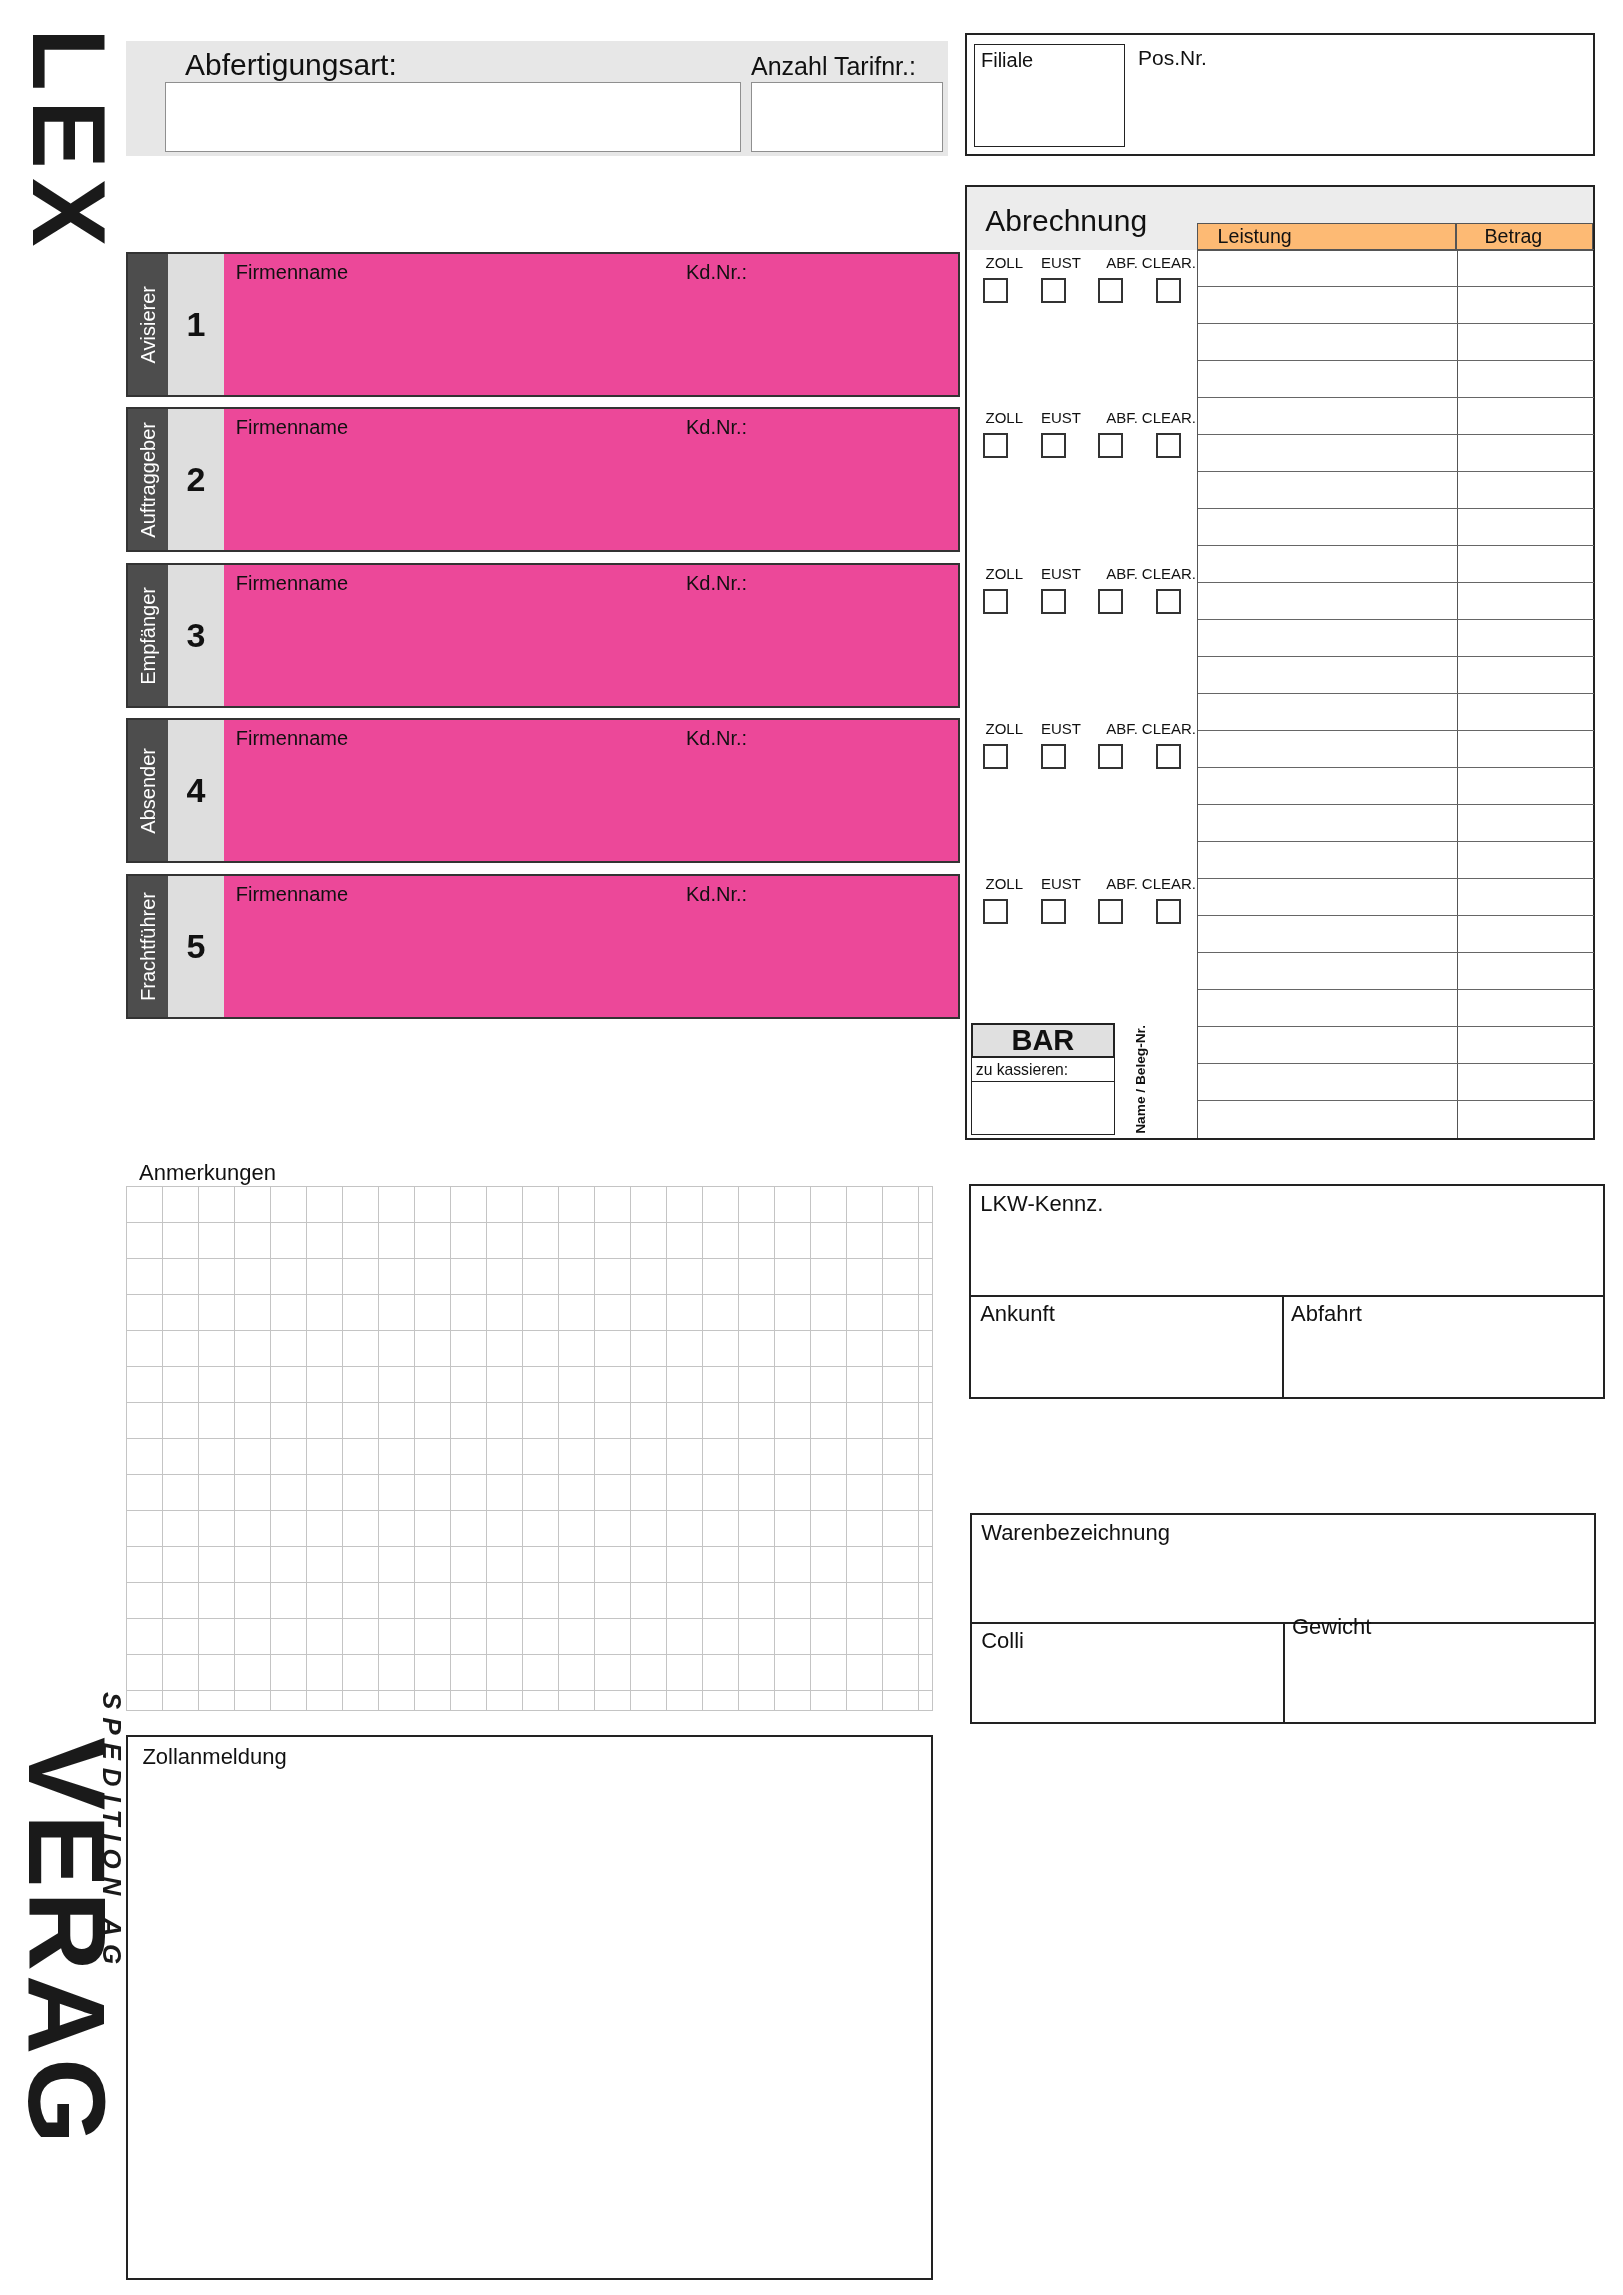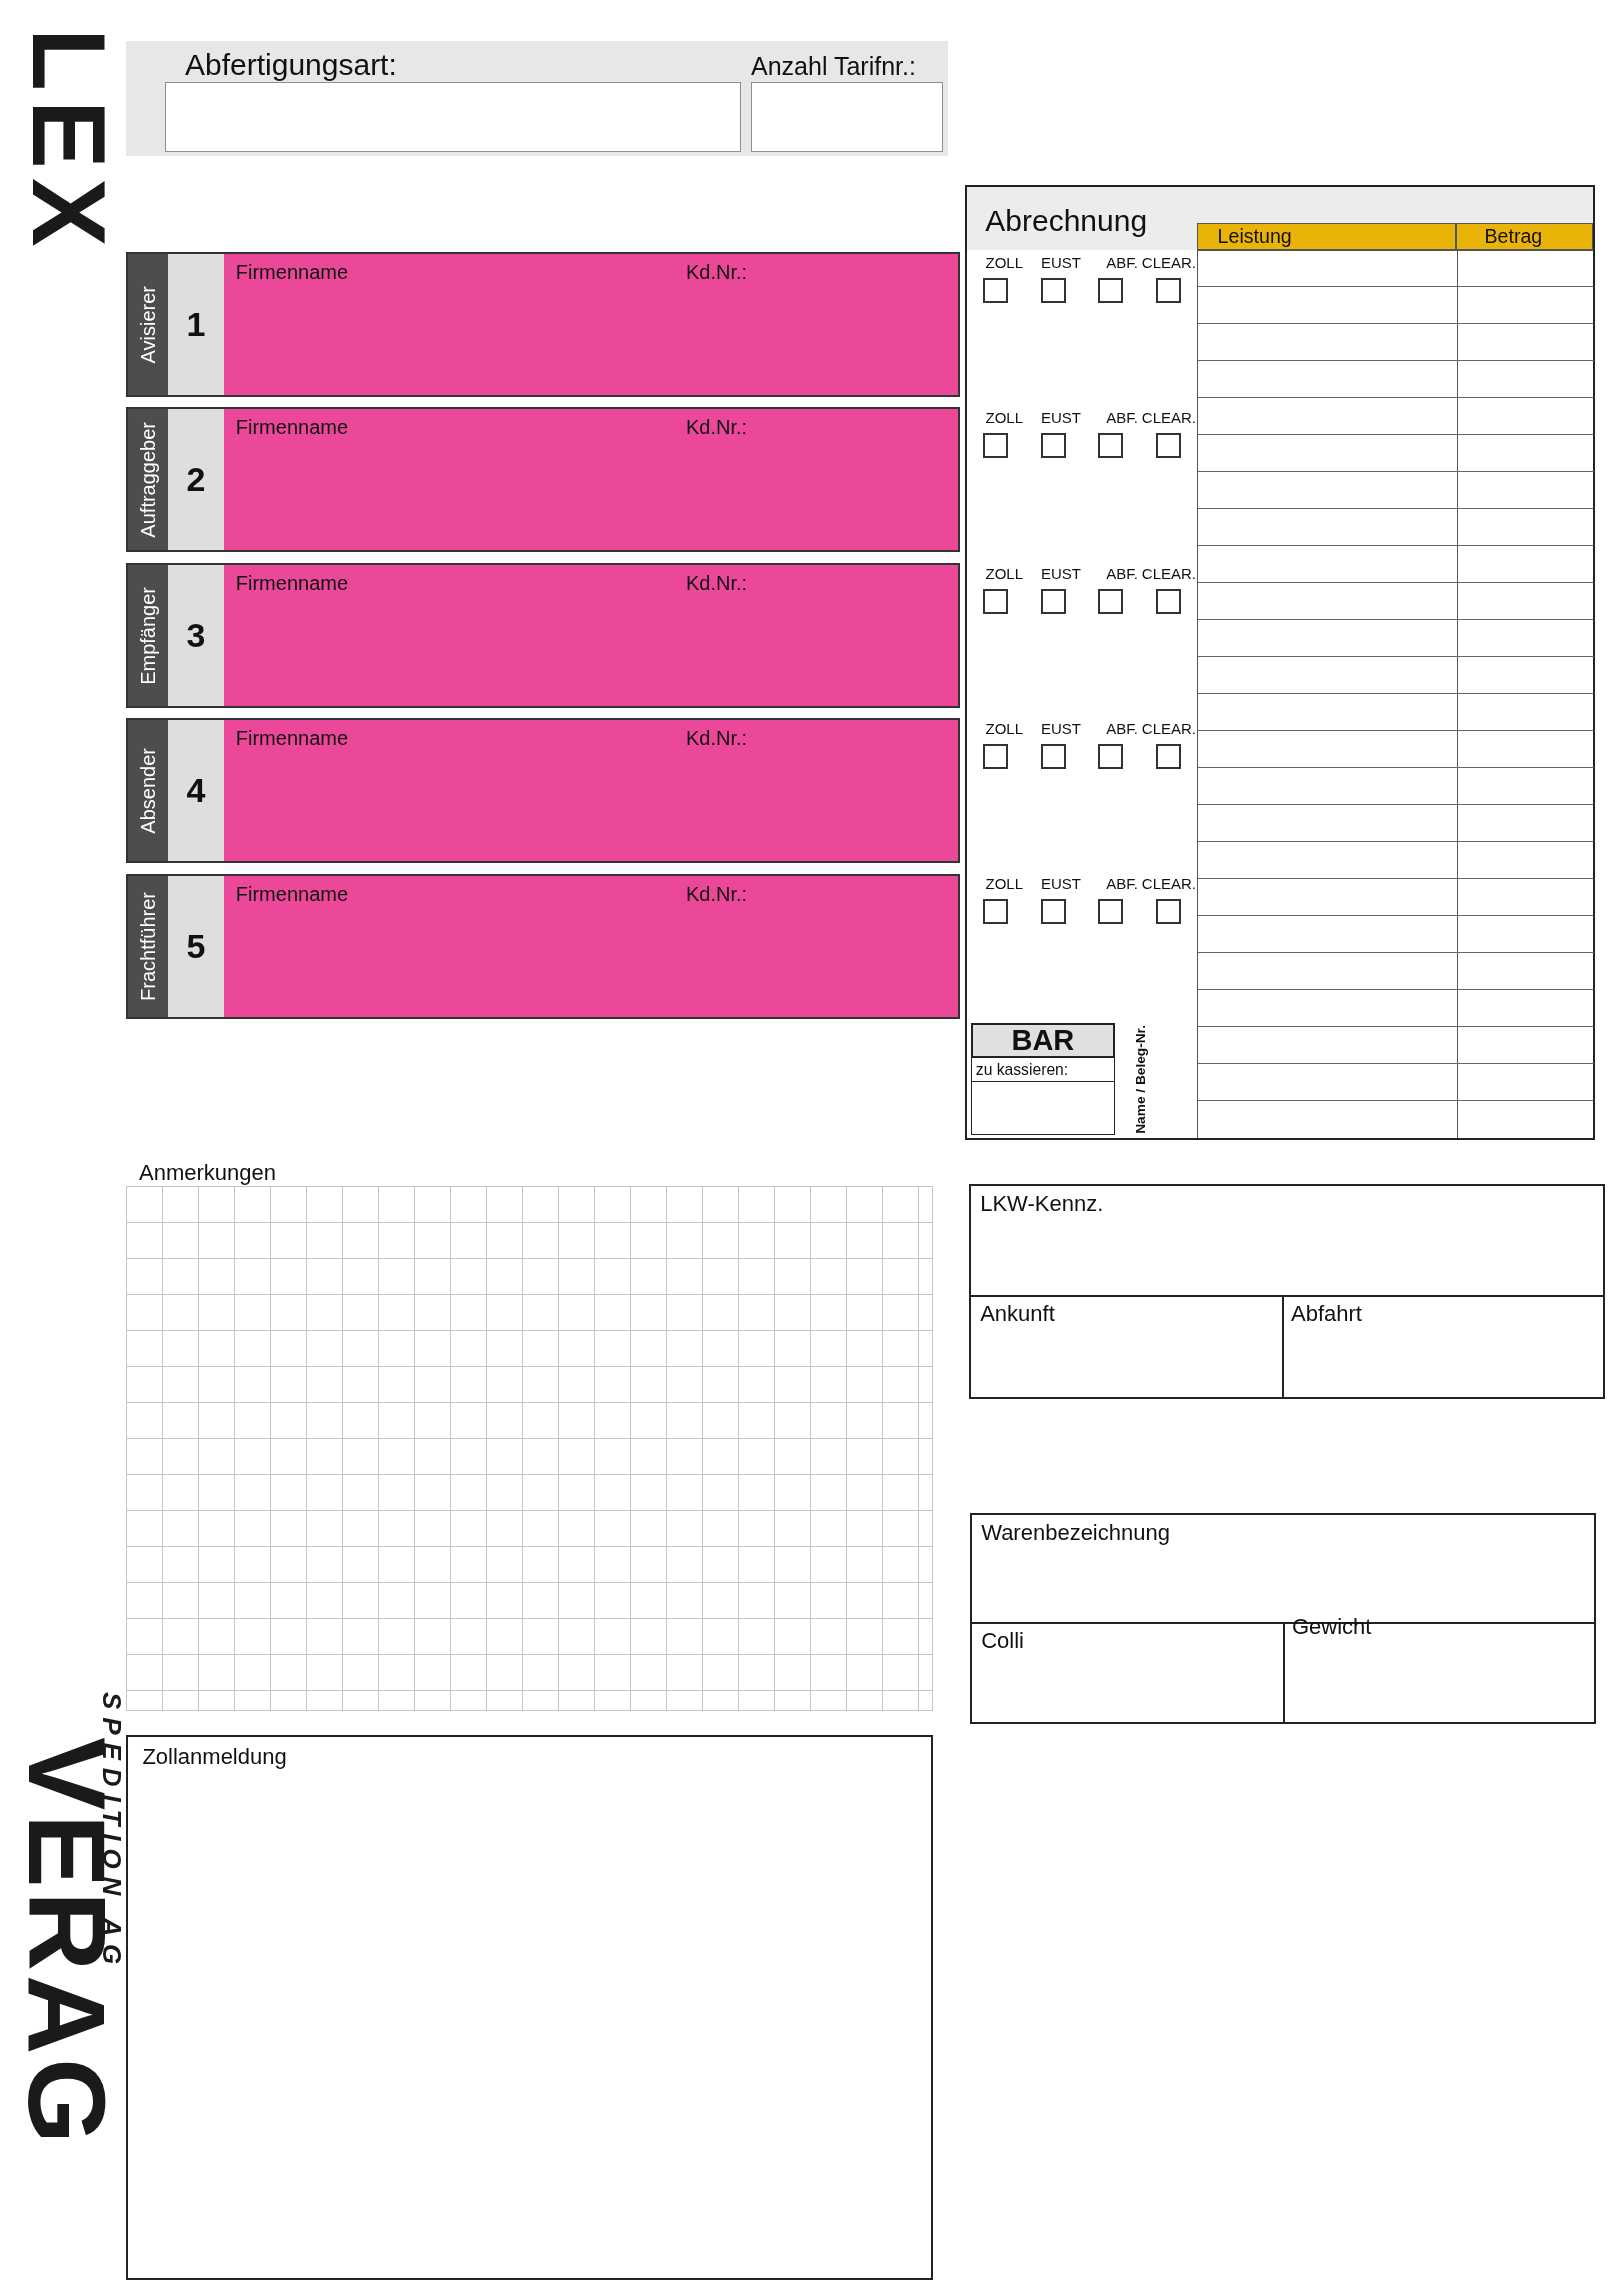--- a/index.html
+++ b/index.html
@@ -34,21 +34,21 @@
   .num-cell { width:56px; background:#dedede; display:flex; align-items:center; justify-content:center;
     font-size:34px; font-weight:bold; }
   .section-body { flex:1; position:relative; background:#ec4899; }
   .fn-label { position:absolute; left:11.8px; top:6.5px; font-size:20px; }
   .kd-label { position:absolute; left:462px; top:6.5px; font-size:20px; }
 
   
   .abrechnung { position:absolute; left:965px; top:185px; width:630px; height:955px; border:2px solid #222; background:#fff; }
   .abr-header-bg { position:absolute; left:0; top:0; width:100%; height:63px; background:#ececec; }
   .abr-title { position:absolute; left:18.3px; top:17px; font-size:30px; }
-  .col-head { position:absolute; top:36px; height:27.5px; background:#eab308; border:1.3px solid #555;
+  .col-head { position:absolute; top:36px; height:27.5px; background:#fdba74; border:1.3px solid #555;
     font-size:19.6px; display:flex; align-items:center; }
   .col-head-leistung { left:230px; width:259px; padding-left:19.6px; }
   .col-head-betrag { left:489px; width:137px; padding-left:27.5px; }
 
   .abr-table { position:absolute; left:230px; top:62px; width:397px; height:889px;
     display:grid; grid-template-rows:repeat(24, 1fr); border-left:1.3px solid #555; border-top:1.3px solid #555; }
   .abr-row { display:flex; border-bottom:1.3px solid #666; }
   .abr-row:last-child { border-bottom:none; }
   .abr-cell-l { width:259px; }
   .abr-cell-b { flex:1; border-left:1.3px solid #555; }
@@ -102,20 +102,26 @@
   <div class="verag-logo">VERAG</div>
   <div class="spedition-logo">SPEDITION AG</div>
 
   <div class="header-band">
     <div class="abfertigungsart-label">Abfertigungsart:</div>
     <div class="input-box input-abfertigungsart"></div>
     <div class="anzahl-label">Anzahl Tarifnr.:</div>
     <div class="input-box input-anzahl"></div>
   </div>
 
+  <div class="filiale-box">
+    <div class="filiale-inset">
+      <span class="filiale-label">Filiale</span>
+    </div>
+    <div class="posnr-label">Pos.Nr.</div>
+  </div>
 
   <div class="section" style="top:252px">
     <div class="role-bar">
         <span>Avisierer</span>
       </div>
     <div class="num-cell">1</div>
     <div class="section-body">
       <span class="fn-label">Firmenname</span>
       <span class="kd-label">Kd.Nr.:</span>
     </div>

